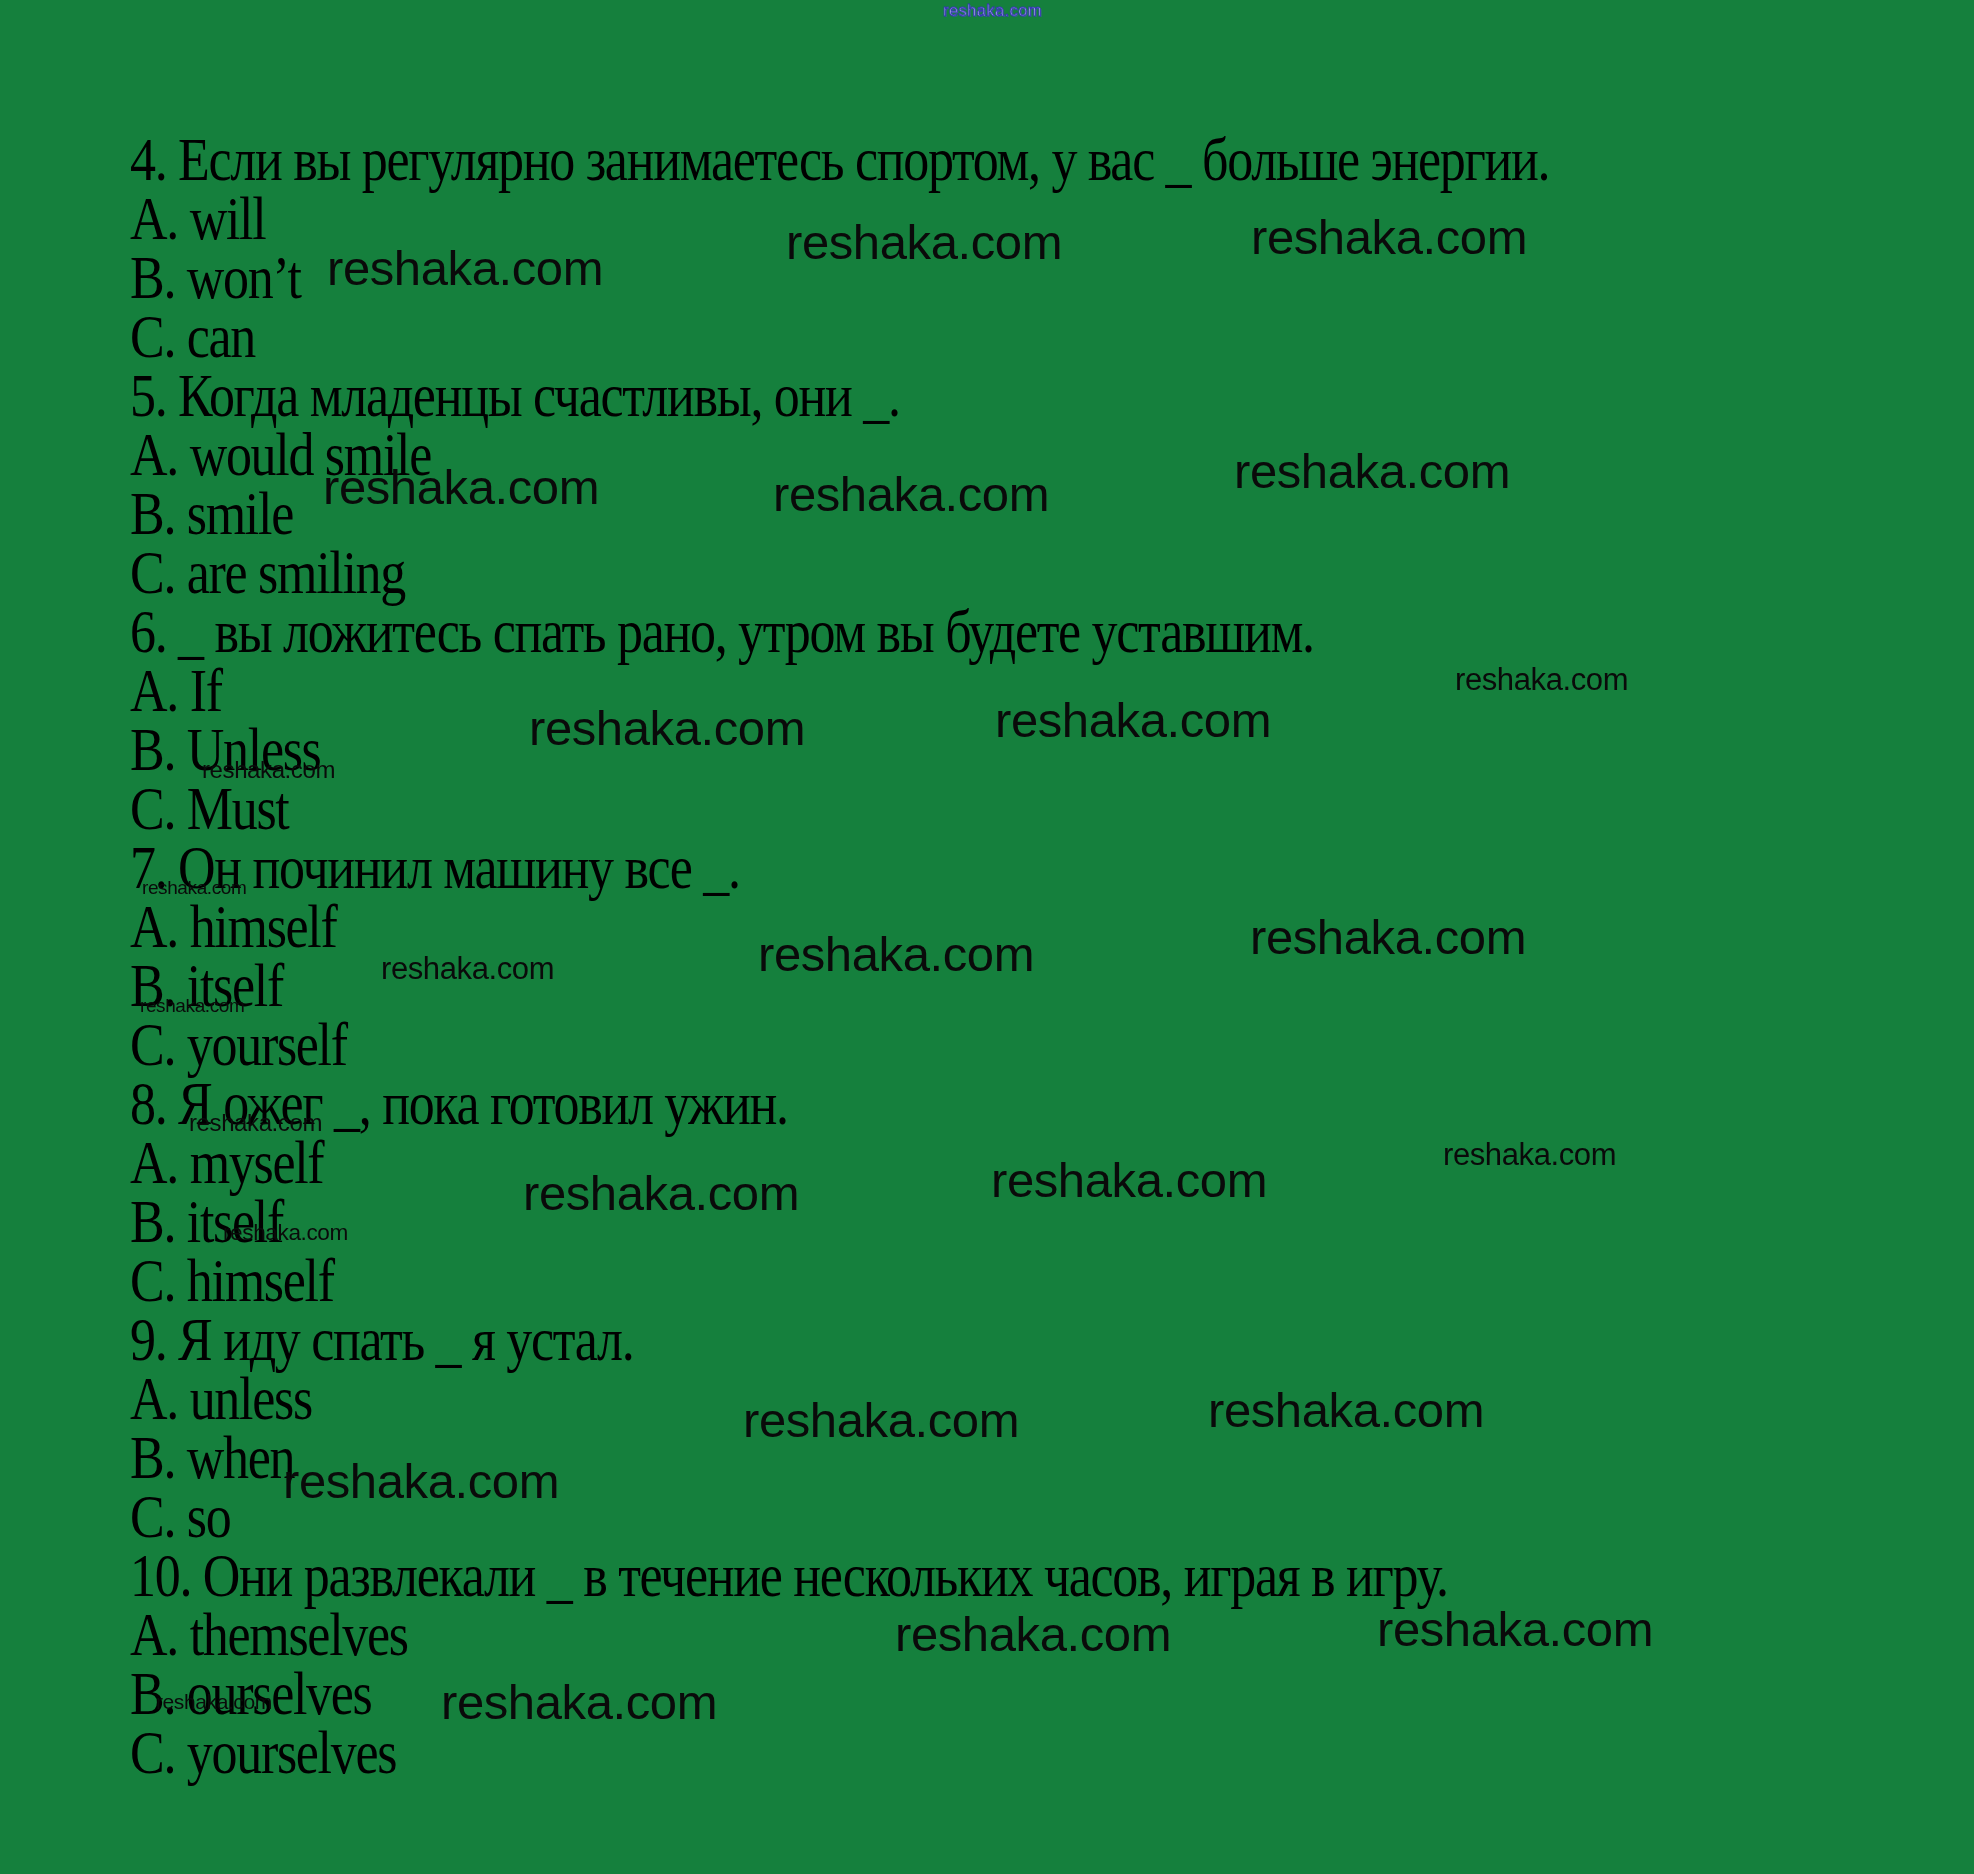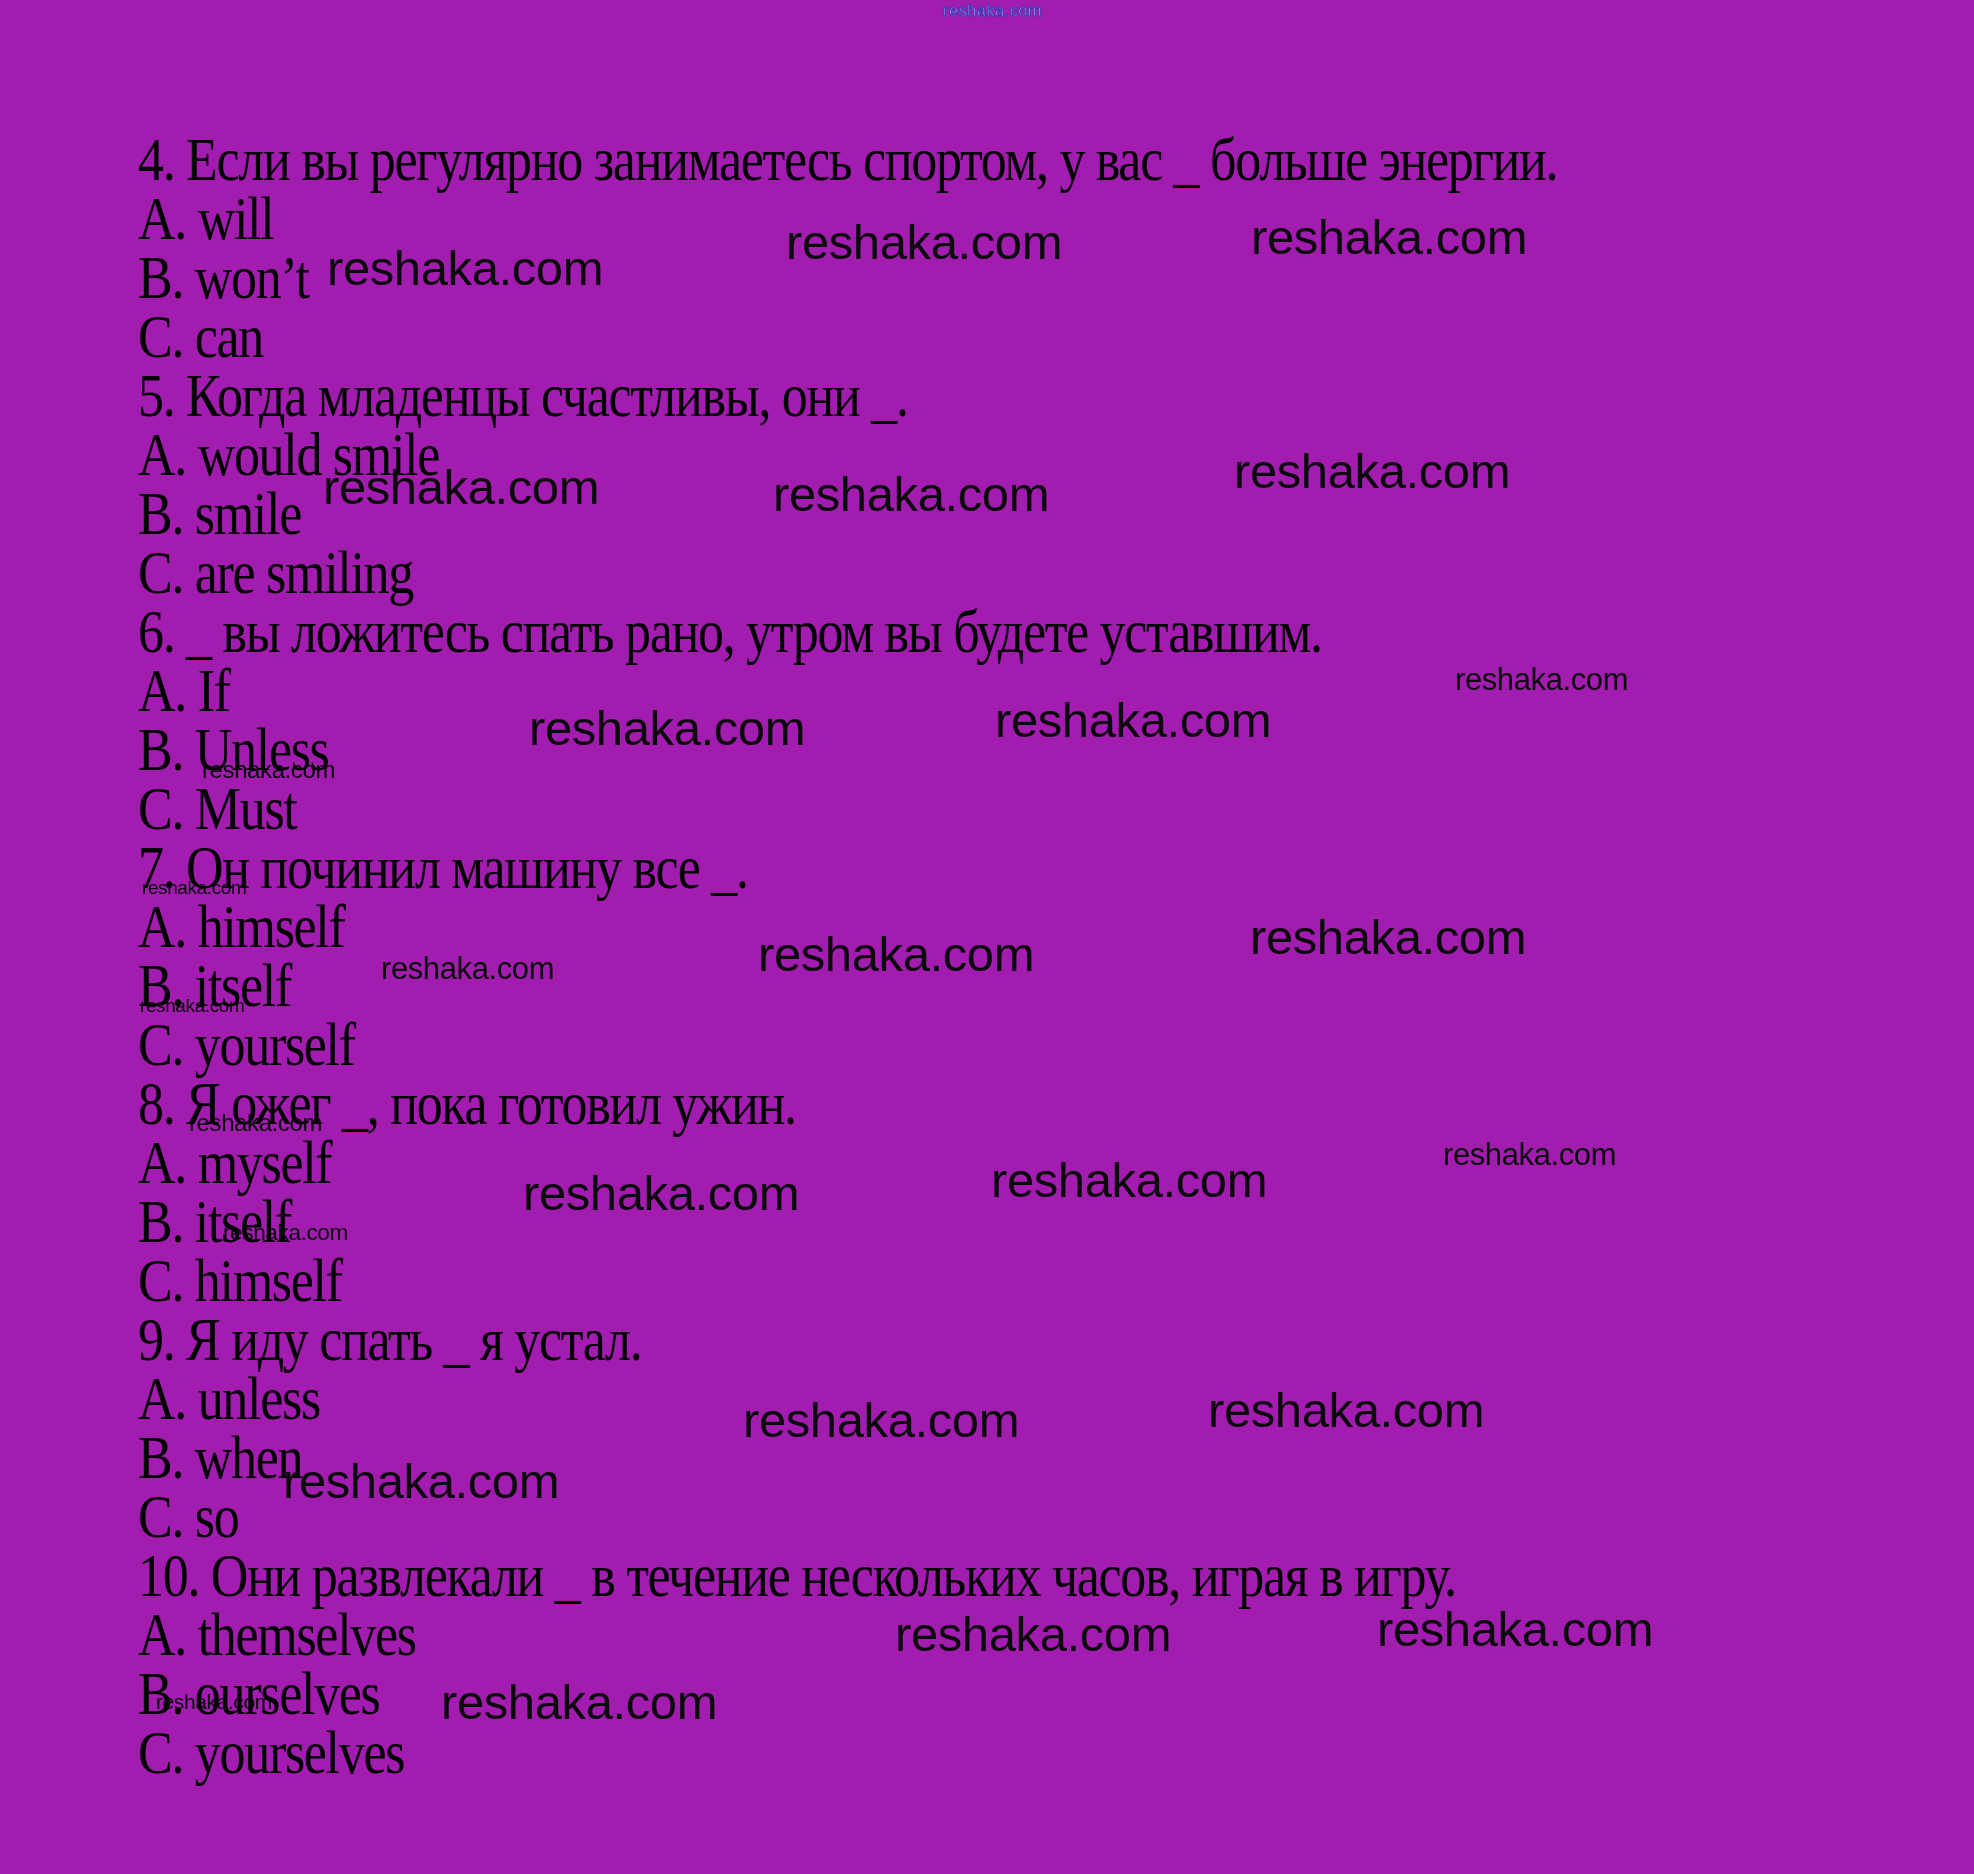--- a/index.html
+++ b/index.html
@@ -4,29 +4,29 @@
 <style>
   html, body {
     margin: 0;
     padding: 0;
     background: #e8e8e8;
   }
   .page {
     position: relative;
     width: 1974px;
     height: 1875px;
-    background: #a21caf;
+    background: #15803d;
     overflow: hidden;
     font-family: "Liberation Serif", serif;
     color: #000000;
   }
   
   .content {
     position: absolute;
-    left: 138px;
+    left: 130px;
     top: 130px;
     white-space: nowrap;
   }
   .line {
     height: 59px;
     line-height: 59px;
     font-size: 52px;
     letter-spacing: -1.3px;
     font-family: "Liberation Serif", serif;
     transform: scaleY(1.16);

